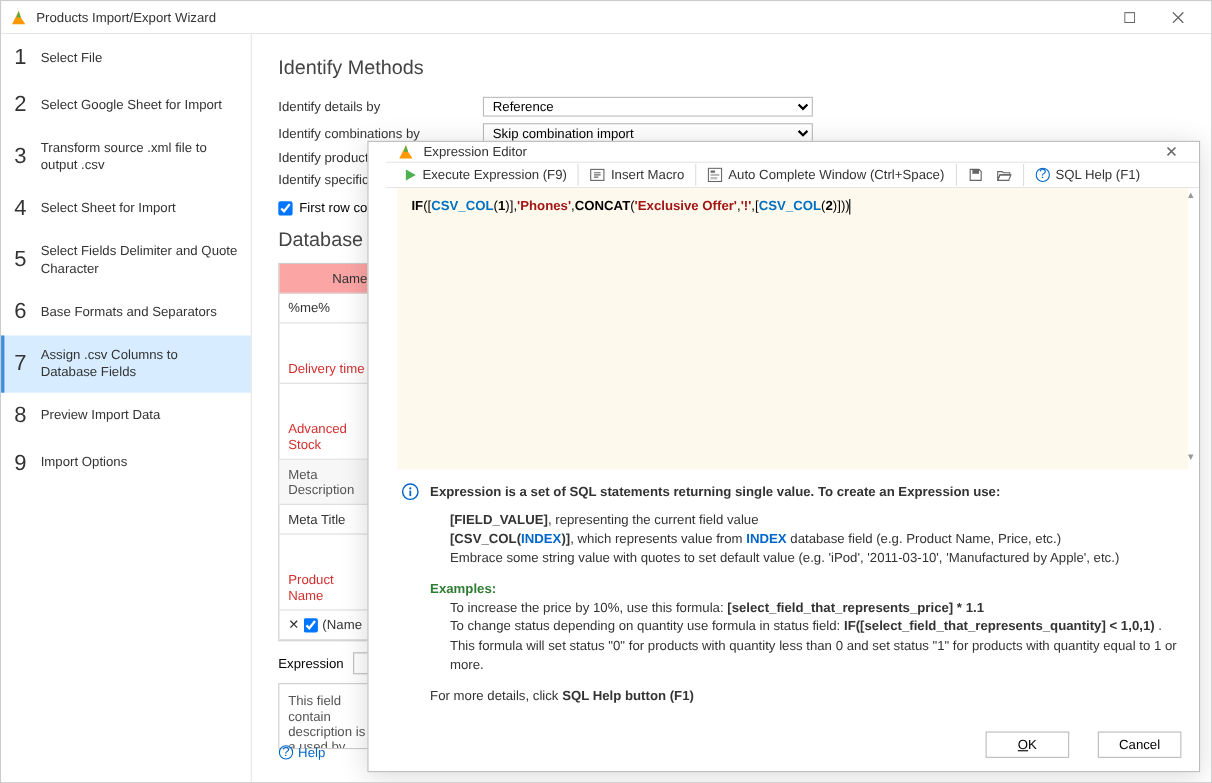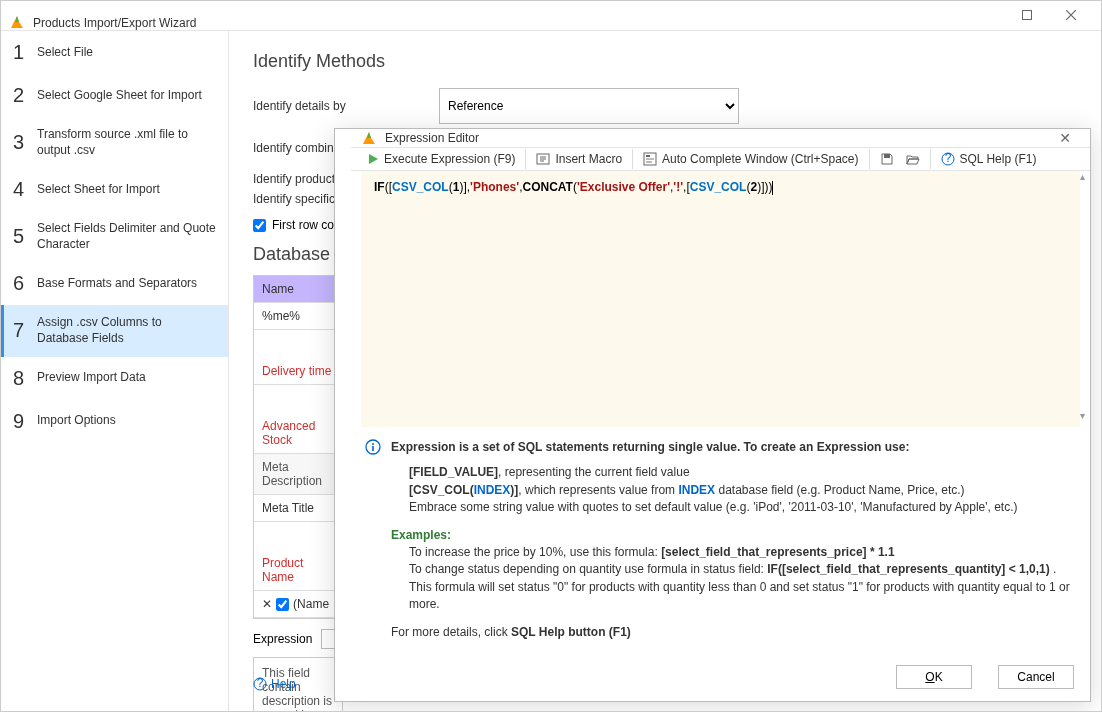--- a/index.html
+++ b/index.html
@@ -1,43 +1,43 @@
 <!DOCTYPE html>
 <html><head>
 <meta charset="utf-8">
 <style>
 * { box-sizing: border-box; margin: 0; padding: 0; font-family: 'Segoe UI', Tahoma, sans-serif; font-size: 12px; }
 body { background: #fff; width: 1102px; height: 712px; overflow: hidden; position: relative; border: 1px solid #ccc; }
 
 
-.titlebar { height: 30px; display: flex; align-items: flex-end; padding: 0 8px; border-bottom: 1px solid #e5e5e5; }
+.titlebar { height: 30px; display: flex; align-items: center; padding: 0 8px; border-bottom: 1px solid #e5e5e5; }
 .titlebar .app-icon { width: 16px; height: 16px; margin-right: 8px; }
 .titlebar .title { flex: 1; color: #333; }
 .titlebar .win-btn { width: 44px; height: 30px; display: flex; align-items: center; justify-content: center; color: #666; cursor: pointer; }
 
 
 .sidebar { position: absolute; left: 0; top: 30px; width: 228px; bottom: 0; border-right: 1px solid #e5e5e5; background: #fff; }
 .step { display: flex; align-items: center; padding: 10px 12px; cursor: pointer; }
 .step.active { background: #d7ecff; border-left: 3px solid #3b8de0; padding-left: 9px; }
 .step-num { font-size: 20px; font-weight: 300; color: #333; width: 24px; flex-shrink: 0; }
 .step-label { color: #333; line-height: 1.3; }
 
 
 .main { position: absolute; left: 228px; top: 30px; right: 0; bottom: 0; padding: 20px 24px; }
 .main h2 { font-size: 18px; font-weight: 400; color: #444; margin-bottom: 16px; }
 .form-row { display: flex; align-items: center; margin-bottom: 6px; }
 .form-row label { width: 186px; color: #333; }
-.form-row select { width: 300px; height: 36px; border: 1px solid #bbb; background: #fff; padding: 0 4px; }
+.form-row select { width: 300px; height: 18px; border: 1px solid #bbb; background: #fff; padding: 0 4px; }
 .checkbox-row { display: flex; align-items: center; margin-top: 12px; margin-bottom: 12px; }
 .checkbox-row input { margin-right: 6px; }
 .main h3 { font-size: 18px; font-weight: 400; color: #444; margin-top: 4px; margin-bottom: 10px; }
 
 .fields-table { border: 1px solid #ccc; }
 .fields-table .th, .fields-table .td { padding: 6px 8px; border-bottom: 1px solid #ddd; }
-.fields-table .th { background: #c4b5fd; color: #333; }
+.fields-table .th { background: #fca5a5; color: #333; text-align: right; }
 .fields-table .td { color: #333; }
 .fields-table .td.red { color: #d32f2f; margin-top: 28px; }
 .fields-table .td.gray { color: #555; background: #f7f7f7; }
 
 .expr-row { display: flex; align-items: center; margin-top: 10px; }
 .expr-row label { width: 68px; }
 .expr-row input { width: 18px; border: 1px solid #bbb; height: 20px; }
 
 .note-box { margin-top: 8px; border: 1px solid #ccc; padding: 8px; color: #555; width: 90px; height: 60px; overflow: hidden; }
 

